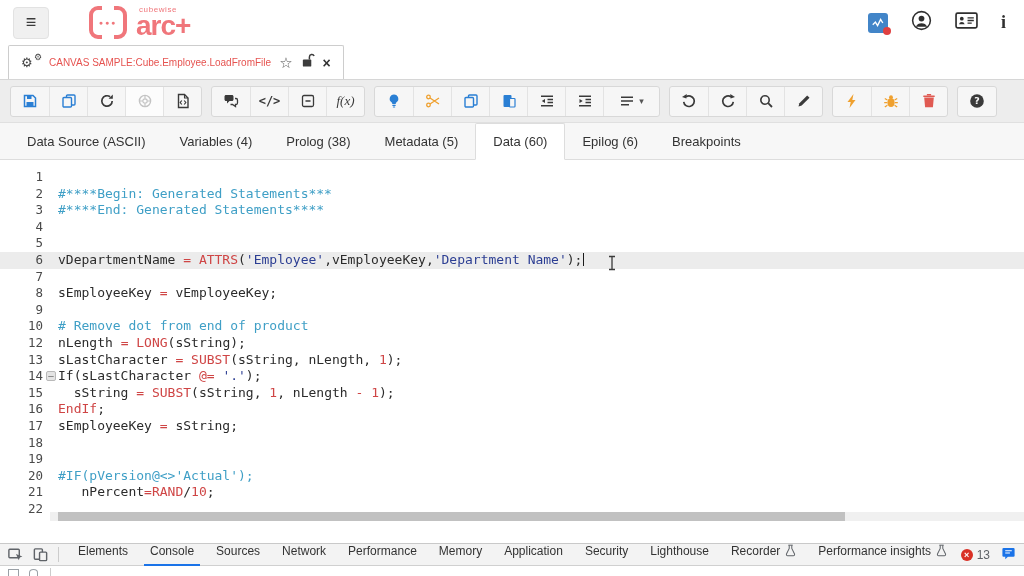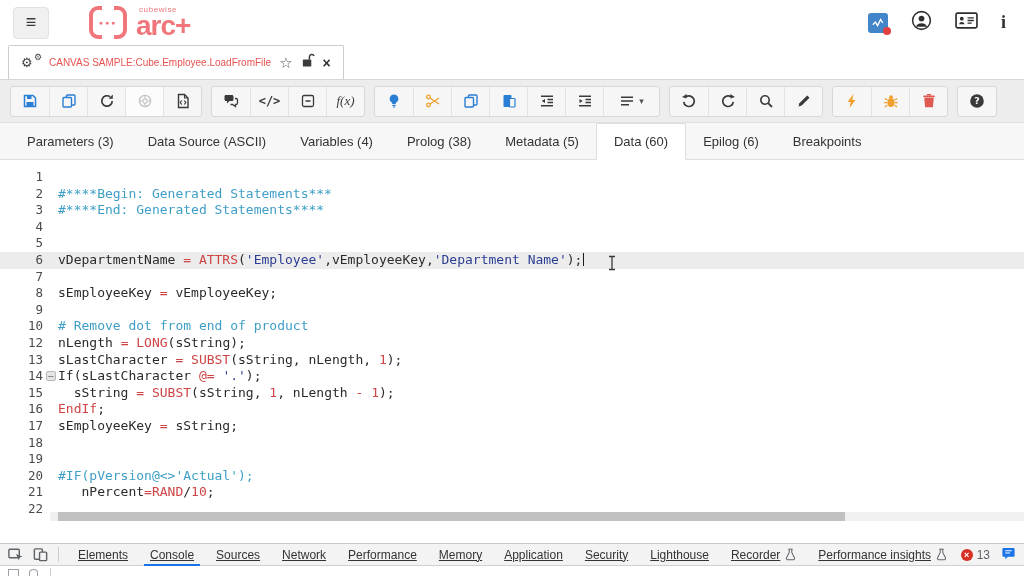--- a/index.html
+++ b/index.html
@@ -79,21 +79,21 @@
 
   .gap-strip { height:16px; background:#fff; }
 
   
   .devtools { height:23px; background:#f3f3f3; border-top:1px solid #c9c9c9; border-bottom:1px solid #d0d0d0;
               display:flex; align-items:center; font-size:12px; color:#333; }
   .dt-left { display:flex; align-items:center; gap:3px; padding:0 4px; }
   .dt-icbtn { width:22px; height:20px; display:flex; align-items:center; justify-content:center; cursor:pointer; }
   .dt-sep { width:1px; height:15px; background:#ccc; margin:0 4px; }
   .dt-tabs { display:flex; height:100%; }
-  .dt-tab { display:flex; align-items:center; gap:5px; padding:0 11px; position:relative; cursor:pointer; white-space:nowrap;text-decoration:underline; }
+  .dt-tab { display:flex; align-items:flex-start; gap:5px; padding:0 11px; position:relative; cursor:pointer; white-space:nowrap; }
   .dt-tab.active::after { content:""; position:absolute; left:5px; right:5px; bottom:-1px; height:2.5px;
                           background:var(--devtools-accent); }
   .dt-right { margin-left:auto; display:flex; align-items:center; gap:11px; padding-right:8px; }
   .err-badge { display:flex; align-items:center; gap:4px; color:#5f6368; cursor:pointer; }
   .err-circle { width:12px; height:12px; border-radius:50%; background:var(--error-red); color:#fff;
                 font-size:9px; line-height:12px; text-align:center; font-weight:bold; }
   .dt-sub { height:10px; background:#fff; position:relative; }
   .frag { position:absolute; border:1.5px solid #9aa0a6; border-bottom:none; }
   .frag-a { left:8px;  top:3px; width:11px; height:7px; }
   .frag-b { left:29px; top:3px; width:9px;  height:7px; border-radius:50% 50% 0 0; }
@@ -358,21 +358,20 @@
             <svg viewBox="0 0 16 16">
               <circle cx="8" cy="8" r="6.8" fill="currentColor"></circle>
               <text x="8" y="11.3" font-size="9.5" text-anchor="middle" fill="#f6f6f6" font-family="DejaVu Sans, sans-serif" font-weight="bold">?</text>
             </svg>
           </span>
         </div>
       </div>
     </div>
 
   <div class="proc-tabs" id="proc-tabs">
-      <div class="proc-tab">Parameters (3)</div>
       <div class="proc-tab">Data Source (ASCII)</div>
       <div class="proc-tab">Variables (4)</div>
       <div class="proc-tab">Prolog (38)</div>
       <div class="proc-tab">Metadata (5)</div>
       <div class="proc-tab active">Data (60)</div>
       <div class="proc-tab">Epilog (6)</div>
       <div class="proc-tab">Breakpoints</div>
     </div>
 
   <div class="editor" id="editor">

